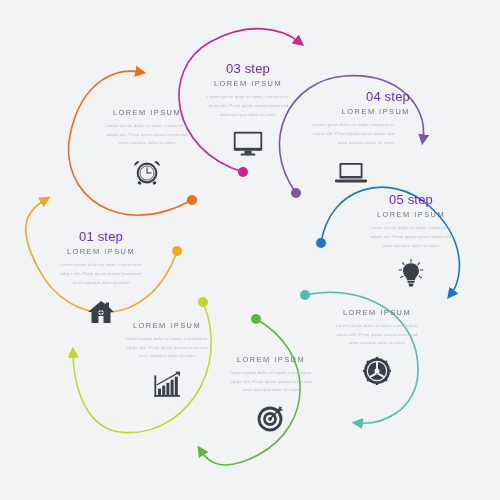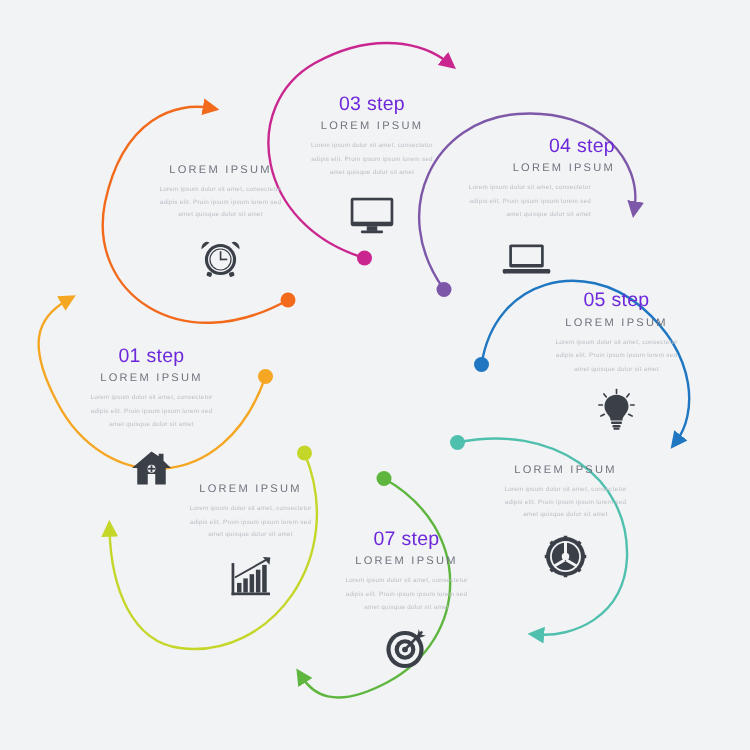--- a/index.html
+++ b/index.html
@@ -217,21 +217,20 @@
           <line x1="4.1" y1="4.1" x2="5.8" y2="5.8"></line>
           <line x1="22.2" y1="22.2" x2="23.9" y2="23.9"></line>
           <line x1="23.9" y1="4.1" x2="22.2" y2="5.8"></line>
           <line x1="5.8" y1="22.2" x2="4.1" y2="23.9"></line>
         </g>
       </svg>
     </div>
   </div>
 
   <div class="step" style="left:212px;top:352px;">
-    <div class="step-title">07 step</div>
     <div class="step-sub">LOREM IPSUM</div>
     <div class="step-body">Lorem ipsum dolor sit amet, consectetur adipis elit. Proin ipsum ipsum lorem sed amet quisque dolor sit amet</div>
     <div class="step-icon">
       <svg width="28" height="28" viewBox="0 0 28 28">
         <circle cx="13" cy="15" r="12.4" fill="#3a3f48"></circle>
         <circle cx="13" cy="15" r="9.6" fill="#f2f3f5"></circle>
         <circle cx="13" cy="15" r="6.9" fill="#3a3f48"></circle>
         <circle cx="13" cy="15" r="4.1" fill="#f2f3f5"></circle>
         <circle cx="13" cy="15" r="1.9" fill="#3a3f48"></circle>
         <path d="M13 15 L24 3.6" stroke="#3a3f48" stroke-width="1.7" stroke-linecap="round"></path>

